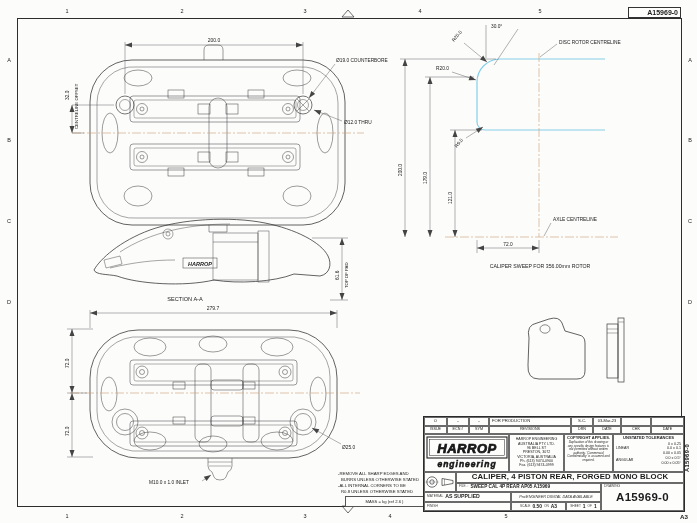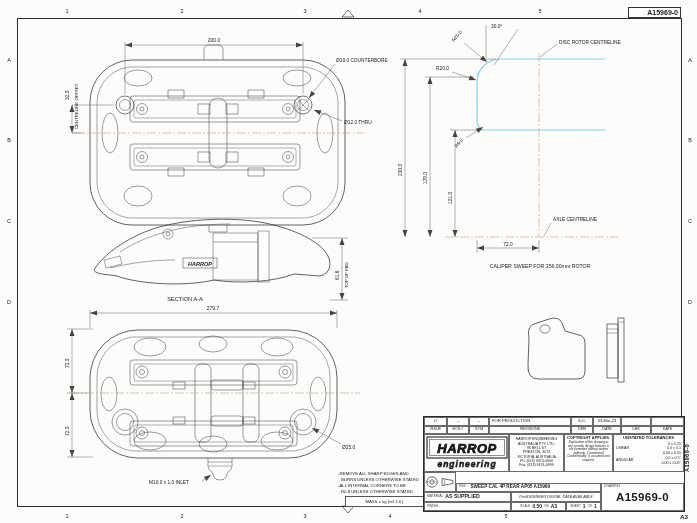--- a/index.html
+++ b/index.html
@@ -388,20 +388,21 @@
     <div class="cell" style="left:0;top:54.5px;width:32px;height:20px">
       <svg width="30" height="16" viewBox="0 0 30 16">
         <circle cx="7" cy="8" r="5.2" fill="none" stroke="#333" stroke-width="0.7"></circle>
         <circle cx="7" cy="8" r="2.2" fill="none" stroke="#333" stroke-width="0.7"></circle>
         <line x1="0.5" y1="8" x2="13.5" y2="8" stroke="#333" stroke-width="0.4" stroke-dasharray="3 1 1 1"></line>
         <polygon points="17,4.5 28,6.5 28,9.5 17,11.5" fill="none" stroke="#333" stroke-width="0.7"></polygon>
         <line x1="19.5" y1="5" x2="19.5" y2="11" stroke="#333" stroke-width="0.4"></line>
       </svg>
     </div>
 
+    <div class="cell" style="left:32px;top:54.5px;width:228px;height:11px;font-size:7.8px;font-weight:600;letter-spacing:0.1px">CALIPER, 4 PISTON REAR, FORGED MONO BLOCK</div>
 
     <div class="cell cl" style="left:32px;top:65.5px;width:145px;height:9px">
       <span style="font-size:3.2px;color:#444">FILE .:</span>
       <span style="font-size:4.7px;font-weight:bold;margin-left:2px">SWEEP CAL 4P REAR AP05 A15969</span>
     </div>
 
     <div class="cell" style="left:177px;top:65.5px;width:83px;height:28.5px;flex-direction:column;align-items:stretch;justify-content:flex-start">
       <div style="font-size:3.4px;color:#444;padding:1px 0 0 2px">DRAWING</div>
       <div style="font-size:11.5px;font-weight:600;text-align:center;margin-top:3px;letter-spacing:0.3px">A15969-0</div>
     </div>

